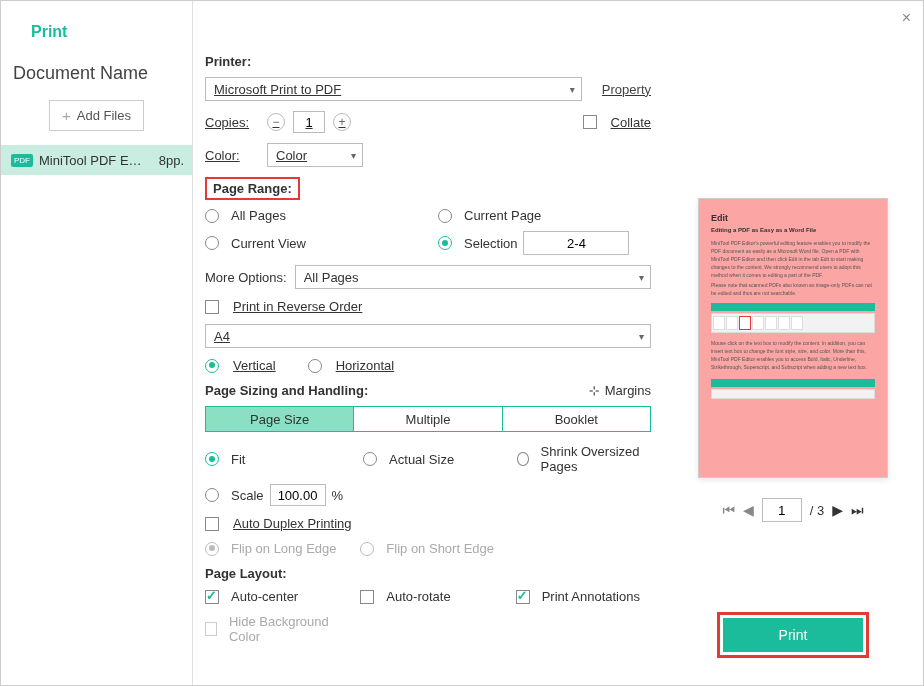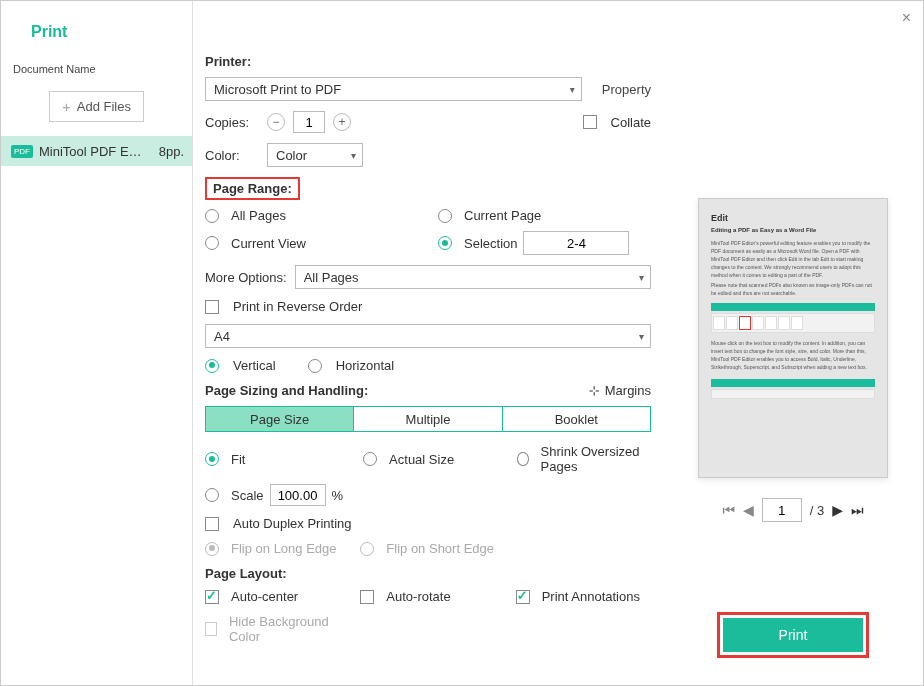--- a/index.html
+++ b/index.html
@@ -2,29 +2,29 @@
 <html><head>
 <meta charset="utf-8">
 <style>
 * { box-sizing: border-box; margin: 0; padding: 0; font-family: "Segoe UI", Arial, sans-serif; }
 body { width: 924px; height: 686px; background: #fff; position: relative; font-size: 13px; color: #333; }
 .window { width: 924px; height: 686px; border: 1px solid #ccc; display: flex; flex-direction: column; position: relative; }
 .close-x { position: absolute; top: 8px; right: 12px; color: #888; font-size: 16px; cursor: pointer; }
 .content { flex: 1; display: flex; overflow: hidden; }
 .sidebar { width: 192px; border-right: 1px solid #e0e0e0; padding: 0; }
 .title { color: #1abc9c; font-weight: bold; font-size: 16px; padding: 22px 0 18px 30px; }
-.doc-label { font-size: 11px; padding: 4px 0 10px 12px; color: #444; }
+.doc-label { font-size: 18px; padding: 4px 0 10px 12px; color: #444; }
 .add-files { margin: 6px 0 14px 48px; border: 1px solid #ccc; background: #fff; padding: 6px 12px; display: flex; align-items: center; gap: 6px; cursor: pointer; font-size: 13px; color: #555; }
 .file-row { display: flex; align-items: center; background: #c9ede1; height: 30px; padding: 0 8px 0 10px; gap: 6px; }
 .pdf-badge { background: #1abc9c; color: #fff; font-size: 8px; font-weight: normal; padding: 2px 3px; border-radius: 2px; }
 .file-name { flex: 1; white-space: nowrap; overflow: hidden; text-overflow: ellipsis; font-size: 13px; }
 .file-pages { font-size: 13px; }
 .main { flex: 1; display: flex; align-items: center; }
 .form { width: 470px; padding: 16px 12px 0 12px; overflow-y: auto; }
-.form-row { display: flex; align-items: center; margin-bottom: 10px; gap: 8px; }
+.form-row { display: flex; align-items: center; margin-bottom: 10px; gap: 8px; text-decoration: underline; }
 .label { min-width: 54px; }
 .bold { font-weight: bold; }
 .section-label { font-weight: bold; margin: 6px 0 8px 0; }
 .select { border: 1px solid #bbb; height: 24px; padding: 0 22px 0 8px; background: #fff; display: flex; align-items: center; position: relative; font-size: 13px; }
 .select::after { content: "▾"; position: absolute; right: 6px; color: #666; font-size: 10px; }
 .wide { flex: 1; }
 .link-btn { color: #444; margin-left: 12px; cursor: pointer; }
 .spin-btn { width: 18px; height: 18px; border: 1px solid #bbb; border-radius: 50%; display: flex; align-items: center; justify-content: center; font-size: 12px; color: #666; cursor: pointer; }
 .num-input { width: 32px; height: 22px; border: 1px solid #bbb; text-align: center; font-size: 13px; }
 .checkbox { width: 14px; height: 14px; border: 1px solid #888; display: inline-block; margin-right: 6px; position: relative; cursor: pointer; }
@@ -42,21 +42,21 @@
 .seg { flex: 1; display: flex; align-items: center; justify-content: center; cursor: pointer; font-size: 13px; }
 .seg + .seg { border-left: 1px solid #1abc9c; }
 .seg.active { background: #8be0c3; }
 .grid2 { display: grid; grid-template-columns: 1fr 1fr 1fr; row-gap: 10px; column-gap: 20px; margin-bottom: 10px; }
 .cell { display: flex; align-items: center; gap: 6px; }
 .scale-input { width: 56px; height: 22px; border: 1px solid #bbb; text-align: center; font-size: 13px; }
 .disabled-text { color: #aaa; }
 .margins { display: flex; align-items: center; gap: 6px; cursor: pointer; }
 .margins-icon { font-family: monospace; letter-spacing: -1px; }
 .preview { flex: 1; padding: 20px 18px 0 18px; display: flex; flex-direction: column; align-items: center; }
-.page-preview { width: 190px; height: 280px; border: 1px solid #ccc; background: #e5e5e5; box-shadow: 0 2px 6px rgba(0,0,0,0.1); position: relative; margin-top: 150px; padding: 14px 12px; }
+.page-preview { width: 190px; height: 280px; border: 1px solid #ccc; background: #fca5a5; box-shadow: 0 2px 6px rgba(0,0,0,0.1); position: relative; margin-top: 150px; padding: 14px 12px; }
 .pv-title { font-size: 9px; font-weight: bold; margin-bottom: 4px; }
 .pv-sub { font-size: 6px; font-weight: bold; margin-bottom: 6px; }
 .pv-text { font-size: 5px; color: #555; line-height: 1.6; margin-bottom: 2px; }
 .pv-bar { height: 8px; background: #1abc9c; margin: 6px 0 2px 0; }
 .pv-toolbar { height: 20px; background: #f2f2f2; border: 1px solid #ddd; margin-bottom: 6px; display: flex; align-items: center; padding: 1px; gap: 1px; }
 .pv-tool { width: 12px; height: 14px; background: #fff; border: 1px solid #ddd; }
 .pv-tool.red { border: 1px solid #e53935; }
 .nav-row { display: flex; align-items: center; gap: 8px; margin-top: 20px; }
 .nav-btn { color: #888; cursor: pointer; font-size: 14px; }
 .nav-input { width: 40px; height: 24px; border: 1px solid #bbb; text-align: center; }

